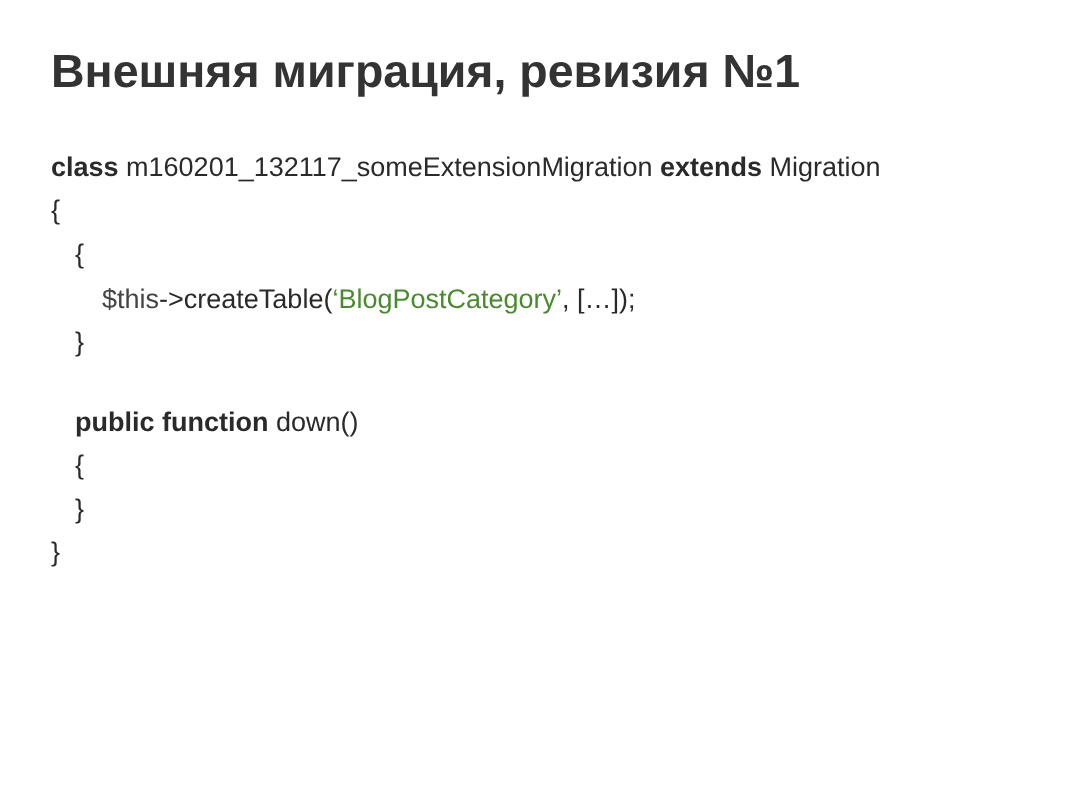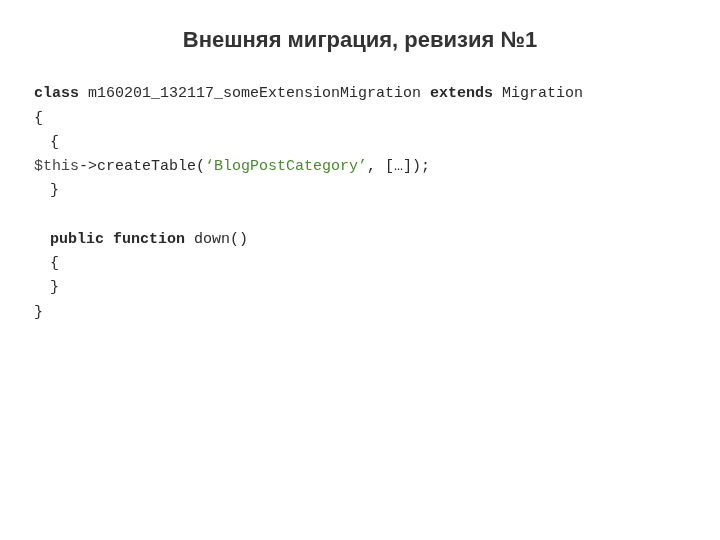--- a/index.html
+++ b/index.html
@@ -7,36 +7,35 @@
       width: 720px;
       height: 540px;
       background: #ffffff;
       font-family: Arial, Helvetica, sans-serif;
       color: #2a2a2a;
       padding: 22px 34px;
       font-size: 17px;
       line-height: 1.65;
     }
     .title {
-      font-size: 22px;
+      font-size: 31px;
       font-weight: 700;
-      text-align: center;
       color: #333333;
       margin-bottom: 24px;
     }
     .code {
-      font-family: Liberation Mono, monospace;
-      font-size: 15px;
+      font-family: Liberation Sans, sans-serif;
+      font-size: 18px;
       line-height: 1.62;
     }
     .kw { font-weight: 700; }
     .var { color: #444444; }
     .str { color: #4a8a2f; }
     .ind1 { margin-left: 16px; }
-    .ind2 { }
+    .ind2 { margin-left: 34px; }
     .gap { height: 24px; }
   </style>
 </head>
 <body>
 
 <div class="title">Внешняя миграция, ревизия №1</div>
 
 <div class="code">
 
   <div>

